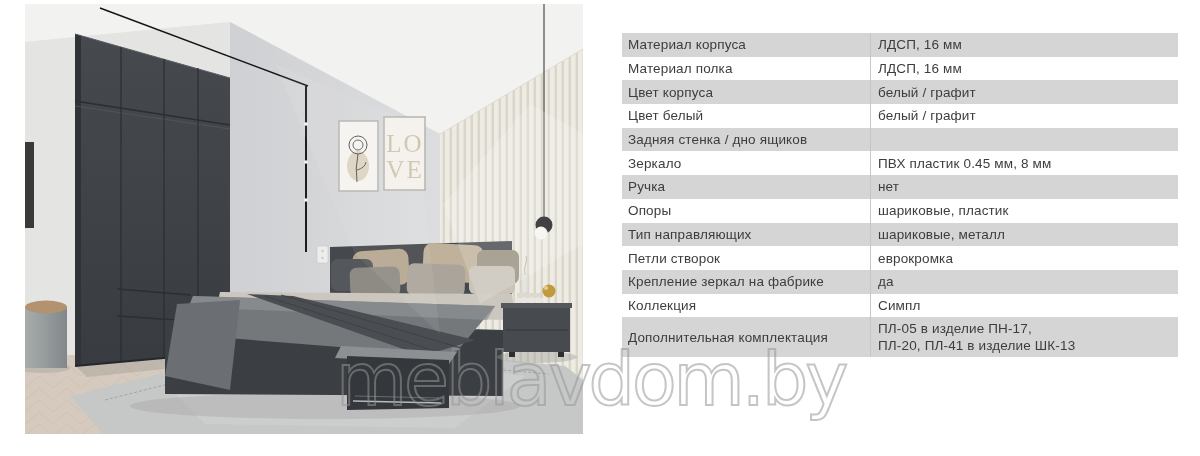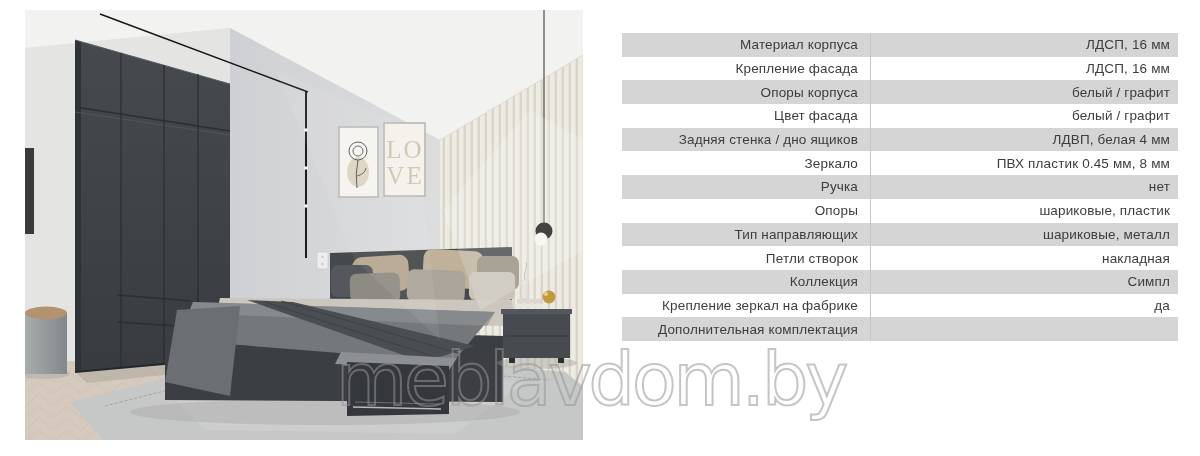--- a/index.html
+++ b/index.html
@@ -3,28 +3,28 @@
 <meta charset="utf-8">
 <style>
   html,body{margin:0;padding:0;}
   body{
     width:1200px;height:456px;position:relative;overflow:hidden;
     background:#ffffff;
     font-family:"Liberation Sans",sans-serif;
   }
   
   .photo-wrap{
-    position:absolute;left:25px;top:10px;width:608px;height:430px;
+    position:absolute;left:25px;top:4px;width:608px;height:430px;
   }
   .photo-wrap svg{display:block;width:558px;height:430px;}
 
   
   .specs{
     position:absolute;left:622px;top:33px;width:556px;
-    font-size:13.5px;color:#3d3d3d;letter-spacing:.15px;text-align:right;
+    font-size:13.5px;color:#3d3d3d;letter-spacing:.15px;
   }
   .spec-row{
     display:flex;align-items:center;min-height:23.7px;box-sizing:border-box;
   }
   .spec-row:nth-child(even){background:#d5d5d5;}
   .spec-label{
     width:248px;flex:0 0 248px;box-sizing:border-box;
     padding:3px 12px 3px 6px;line-height:17px;
   }
   .spec-value{
@@ -201,61 +201,62 @@
 </div>
 
 <div class="specs">
   <div class="col-divider"></div>
 
   <div class="spec-row">
     <div class="spec-label">Материал корпуса</div>
     <div class="spec-value">ЛДСП, 16 мм</div>
   </div>
   <div class="spec-row">
-    <div class="spec-label">Крепление фасада</div>
+    <div class="spec-label">Материал полка</div>
     <div class="spec-value">ЛДСП, 16 мм</div>
   </div>
   <div class="spec-row">
-    <div class="spec-label">Опоры корпуса</div>
+    <div class="spec-label">Цвет корпуса</div>
     <div class="spec-value">белый / графит</div>
   </div>
   <div class="spec-row">
-    <div class="spec-label">Цвет фасада</div>
+    <div class="spec-label">Цвет белый</div>
     <div class="spec-value">белый / графит</div>
   </div>
   <div class="spec-row">
     <div class="spec-label">Задняя стенка / дно ящиков</div>
-    <div class="spec-value">ЛДВП, белая 4 мм</div>
   </div>
   <div class="spec-row">
     <div class="spec-label">Зеркало</div>
     <div class="spec-value">ПВХ пластик 0.45 мм, 8 мм</div>
   </div>
   <div class="spec-row">
     <div class="spec-label">Ручка</div>
     <div class="spec-value">нет</div>
   </div>
   <div class="spec-row">
     <div class="spec-label">Опоры</div>
     <div class="spec-value">шариковые, пластик</div>
   </div>
   <div class="spec-row">
     <div class="spec-label">Тип направляющих</div>
     <div class="spec-value">шариковые, металл</div>
   </div>
   <div class="spec-row">
     <div class="spec-label">Петли створок</div>
-    <div class="spec-value">накладная</div>
+    <div class="spec-value">еврокромка</div>
+  </div>
+  <div class="spec-row">
+    <div class="spec-label">Крепление зеркал на фабрике</div>
+    <div class="spec-value">да</div>
   </div>
   <div class="spec-row">
     <div class="spec-label">Коллекция</div>
     <div class="spec-value">Симпл</div>
   </div>
   <div class="spec-row">
-    <div class="spec-label">Крепление зеркал на фабрике</div>
-    <div class="spec-value">да</div>
-  </div>
-  <div class="spec-row">
     <div class="spec-label">Дополнительная комплектация</div>
+    <div class="spec-value">ПЛ-05 в изделие ПН-17,
+ПЛ-20, ПЛ-41 в изделие ШК-13</div>
   </div>
 </div>
 
 <div class="watermark">meblavdom.by</div>
 
 </body></html>

